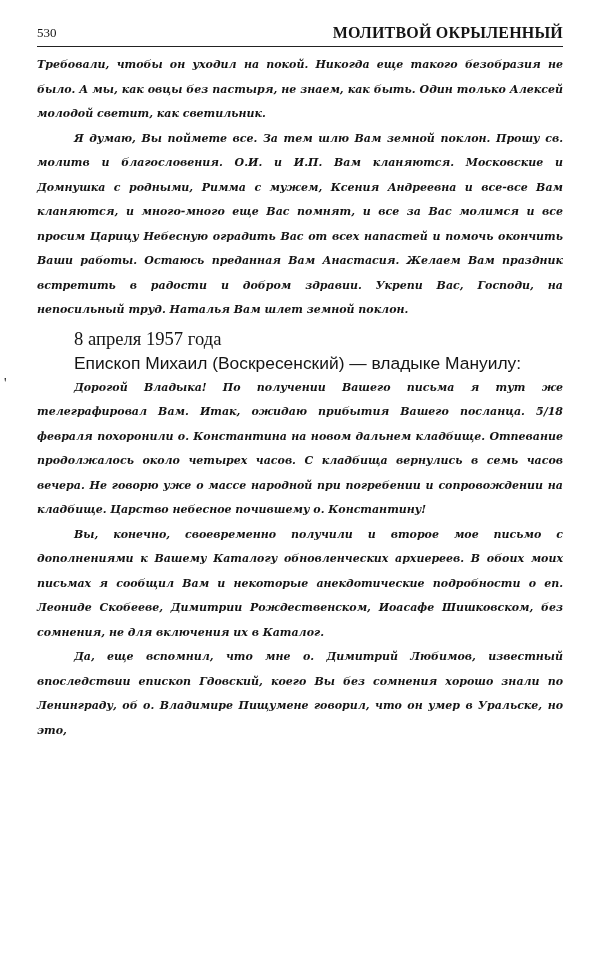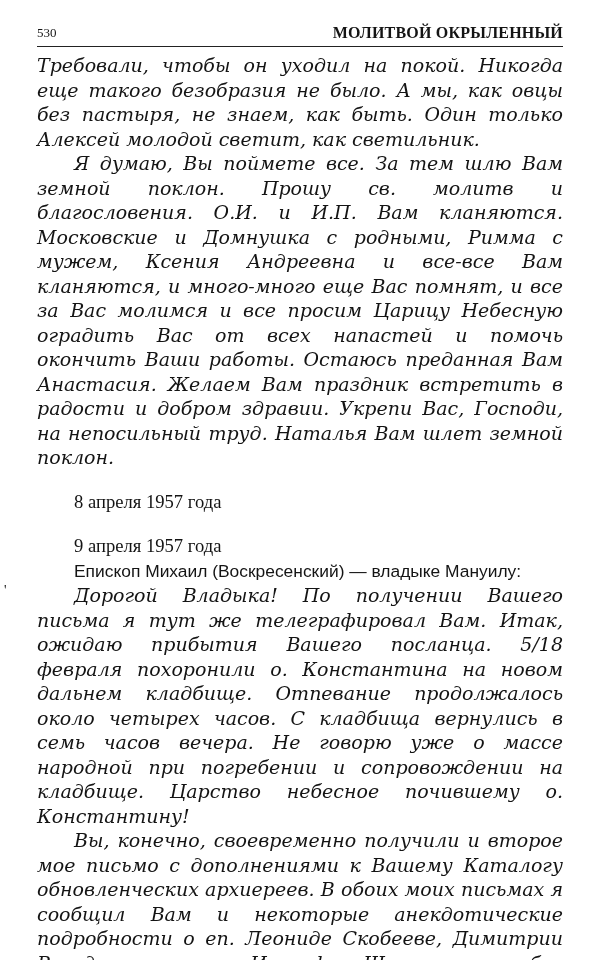--- a/index.html
+++ b/index.html
@@ -3,43 +3,42 @@
 <meta charset="utf-8">
 <style>
   html, body { margin: 0; padding: 0; background: #ffffff; }
   body { width: 600px; height: 960px; position: relative; overflow: hidden; color: #141414; }
   .page { position: absolute; left: 37px; top: 0; width: 526px; }
   .header { position: absolute; top: 24px; left: 0; width: 526px; height: 22px; border-bottom: 1.5px solid #222; font-family: "Liberation Serif", serif; }
   .pagenum { position: absolute; left: 0; top: 1px; font-size: 13px; }
   .runtitle { position: absolute; right: 0; top: 0; font-size: 16px; font-weight: bold; letter-spacing: 0.2px; }
   .body { position: absolute; top: 53px; left: 0; width: 526px; }
   p { margin: 0; text-align: justify; font-size: 18.2px; line-height: 24.5px; }
-  .it { font-family: "DejaVu Serif", serif; font-style: italic; font-size: 19px; }
+  .it { font-family: "DejaVu Serif", serif; font-style: italic; font-size: 11px; font-weight: bold; }
   .rm { font-family: "Liberation Serif", serif; font-size: 18.6px; }
   .sans { font-family: "Liberation Sans", sans-serif; font-size: 17.4px; text-indent: 37px; }
   .ind { text-indent: 37px; }
-  .date { margin-top: 20px; text-indent: 37px; font-family: "Liberation Serif", serif; font-size: 18.6px; line-height: 24.5px; }
+  .date { margin-top: 4px; text-indent: 37px; font-family: "Liberation Serif", serif; font-size: 18.6px; line-height: 24.5px; }
   .dot { position: absolute; left: 4px; font-size: 14px; font-family: "Liberation Serif", serif; }
 </style>
 </head>
 <body>
 
 <div class="page">
   <div class="header">
     <span class="pagenum">530</span>
     <span class="runtitle">МОЛИТВОЙ ОКРЫЛЕННЫЙ</span>
   </div>
 
   <div class="body">
     <p class="it">Требовали, чтобы он уходил на покой. Никогда еще такого безобразия не было. А мы, как овцы без пастыря, не знаем, как быть. Один только Алексей молодой светит, как светильник.</p>
     <p class="it ind">Я думаю, Вы поймете все. За тем шлю Вам земной поклон. Прошу св. молитв и благословения. О.И. и И.П. Вам кланяются. Московские и Домнушка с родными, Римма с мужем, Ксения Андреевна и все-все Вам кланяются, и много-много еще Вас помнят, и все за Вас молимся и все просим Царицу Небесную оградить Вас от всех напастей и помочь окончить Ваши работы. Остаюсь преданная Вам Анастасия. Желаем Вам праздник встретить в радости и добром здравии. Укрепи Вас, Господи, на непосильный труд. Наталья Вам шлет земной поклон.</p>
 
     <div class="date">8 апреля 1957 года</div>
 
-    <div class="date">9 апреля 1957 года</div>
     <p class="sans">Епископ Михаил (Воскресенский) — владыке Мануилу:</p>
     <div style="position:relative;">
       <span class="dot" style="left:-33px; top:0;">'</span>
       <p class="it ind">Дорогой Владыка! По получении Вашего письма я тут же телеграфировал Вам. Итак, ожидаю прибытия Вашего посланца. 5/18 февраля похоронили о. Константина на новом дальнем кладбище. Отпевание продолжалось около четырех часов. С кладбища вернулись в семь часов вечера. Не говорю уже о массе народной при погребении и сопровождении на кладбище. Царство небесное почившему о. Константину!</p>
     </div>
     <p class="it ind">Вы, конечно, своевременно получили и второе мое письмо с дополнениями к Вашему Каталогу обновленческих архиереев. В обоих моих письмах я сообщил Вам и некоторые анекдотические подробности о еп. Леониде Скобееве, Димитрии Рождественском, Иоасафе Шишковском, без сомнения, не для включения их в Каталог.</p>
     <p class="it ind">Да, еще вспомнил, что мне о. Димитрий Любимов, известный впоследствии епископ Гдовский, коего Вы без сомнения хорошо знали по Ленинграду, об о. Владимире Пищумене говорил, что он умер в Уральске, но это,</p>
   </div>
 </div>
 

